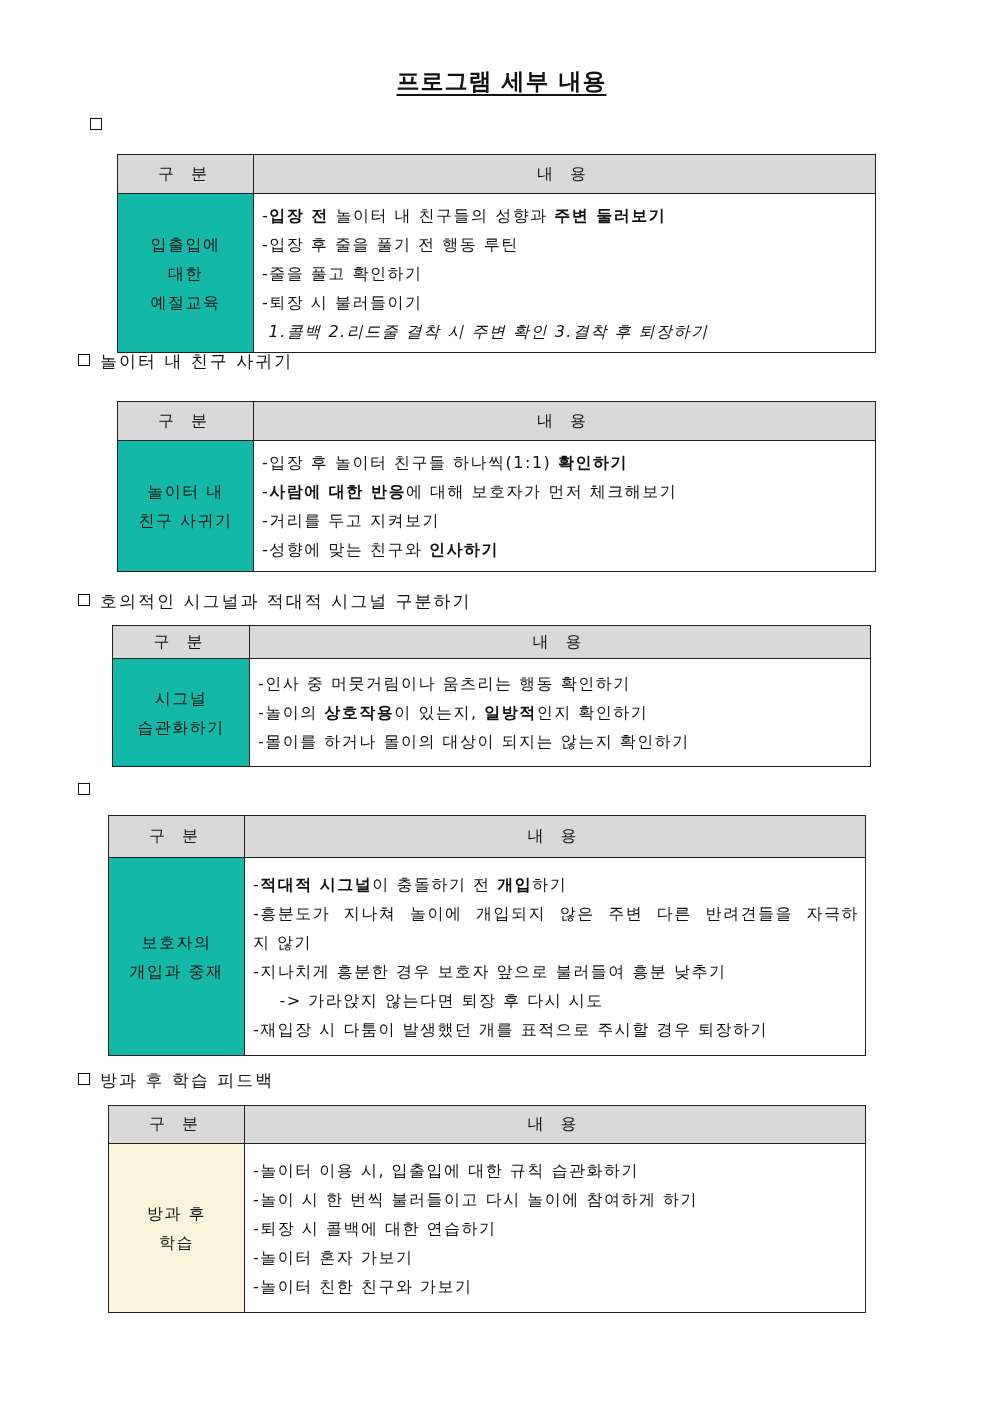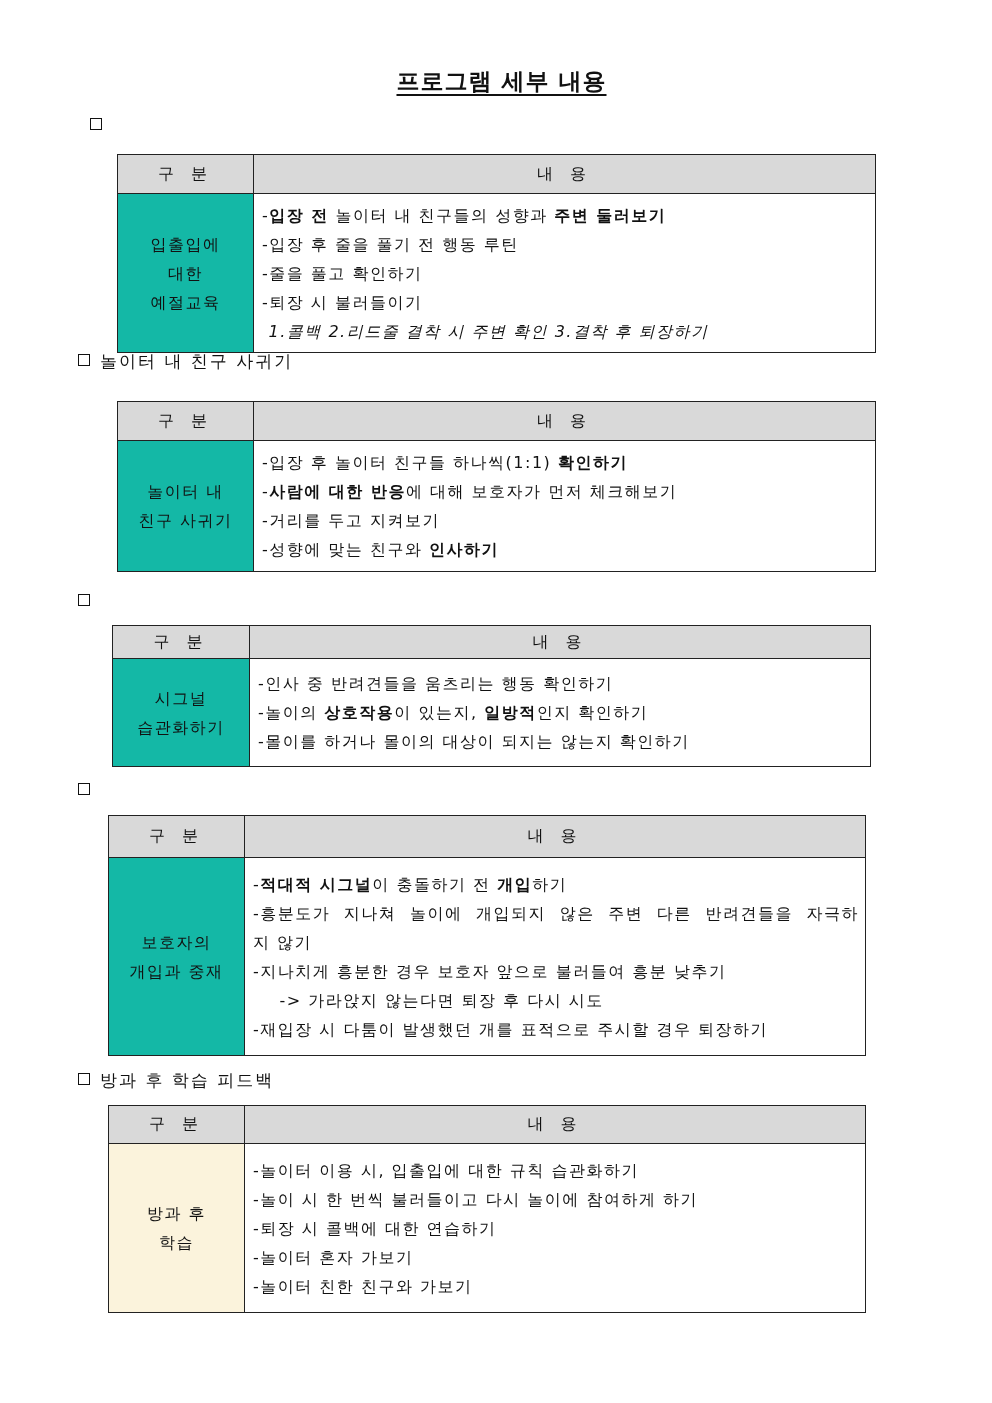--- a/index.html
+++ b/index.html
@@ -100,39 +100,39 @@
           <span class="line"><span style="white-space: pre;">-입장 후 놀이터 친구들 하나씩(1:1) </span><b style="white-space: pre;">확인하기</b></span>
           <span class="line"><span style="white-space: pre;">-</span><b style="white-space: pre;">사람에 대한 반응</b><span style="white-space: pre;">에 대해 보호자가 먼저 체크해보기</span></span>
           <span class="line"><span style="white-space: pre;">-거리를 두고 지켜보기</span></span>
           <span class="line"><span style="white-space: pre;">-성향에 맞는 친구와 </span><b style="white-space: pre;">인사하기</b></span>
         </td>
   </tr>
 </tbody>
   </table>
 
 <div class="section-heading" style="left:78px; top:590px;">
-  <span class="box"></span>
+  <span class="box"></span><span>호의적인 시그널과 적대적 시그널 구분하기</span>
 </div>
 <table class="grid" style="left:112px; top:625px; width:758px;">
   <colgroup>
       <col style="width:137px">
       <col style="width:621px">
     </colgroup>
   <tbody>
       <tr style="height:33px">
     <th>구 분</th>
     <th>내 용</th>
   </tr>
   <tr style="height:108px">
     <td class="cat">
       <span class="line">시그널</span>
       <span class="line">습관화하기</span>
     </td>
     <td class="content">
-          <span class="line"><span style="white-space: pre;">-인사 중 반려견들을 움츠리는 행동 확인하기</span></span>
+          <span class="line"><span style="white-space: pre;">-인사 중 머뭇거림이나 움츠리는 행동 확인하기</span></span>
           <span class="line"><span style="white-space: pre;">-놀이의 </span><b style="white-space: pre; font-family: Liberation Serif, serif;">상호작용</b><span style="white-space: pre;">이 있는지, </span><b style="white-space: pre;">일방적</b><span style="white-space: pre;">인지 확인하기</span></span>
           <span class="line"><span style="white-space: pre;">-몰이를 하거나 몰이의 대상이 되지는 않는지 확인하기</span></span>
         </td>
   </tr>
 </tbody>
   </table>
 
 <div class="section-heading" style="left:78px; top:779px;">
   <span class="box"></span>
 </div>

